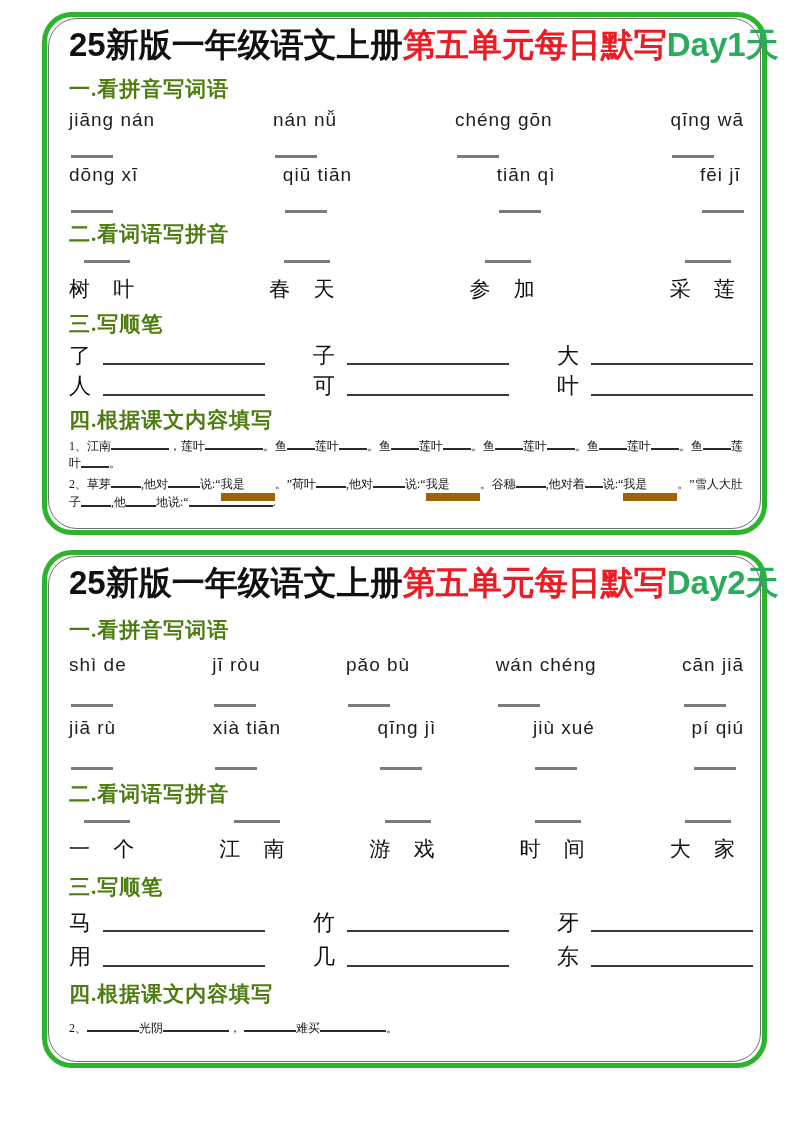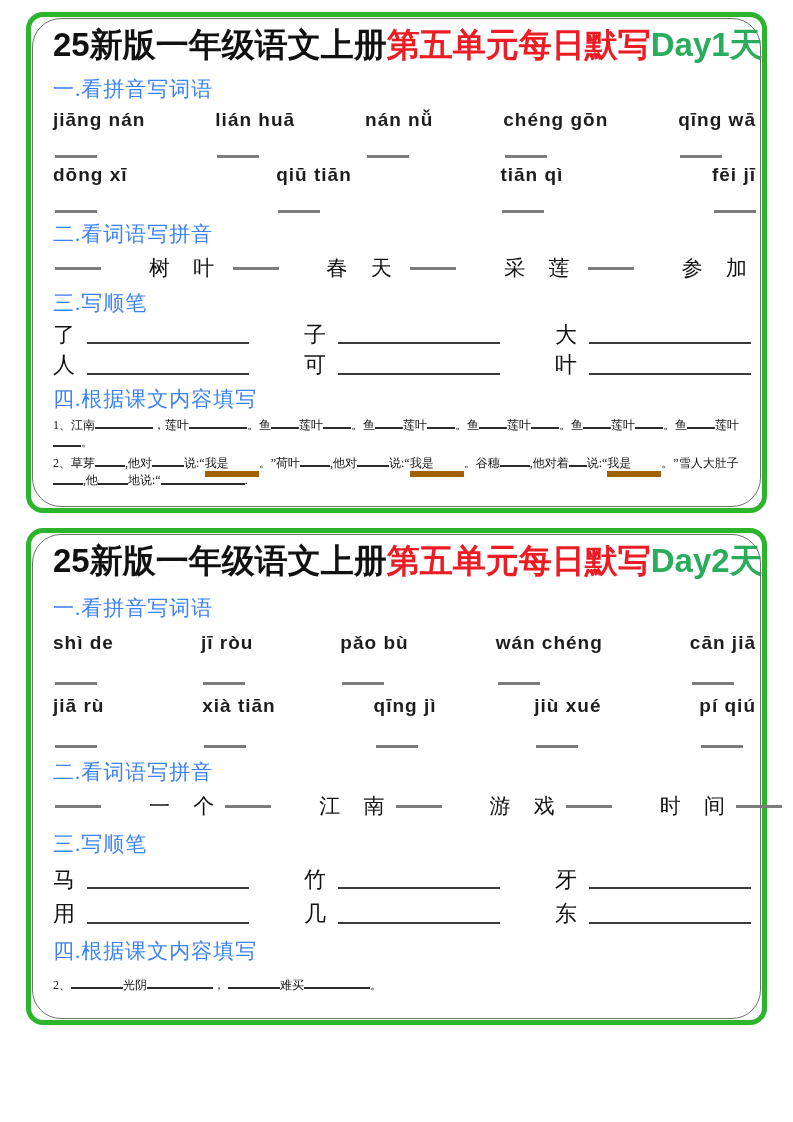--- a/index.html
+++ b/index.html
@@ -4,51 +4,51 @@
 <style>
   html,body{margin:0;padding:0;background:#ffffff;}
   body{
     width:793px;height:1122px;overflow:hidden;
     font-family:"Liberation Sans","DejaVu Sans",sans-serif;
     color:#111;
   }
   .page{box-sizing:border-box;width:793px;padding:12px 26px 0;display:flex;flex-direction:column;gap:15px;}
   .card{
     position:relative;box-sizing:border-box;
-    border:5px solid #2cb52c;border-radius:17px;
-    padding:4px 4px 16px 22px;background:#fff;
+    border:5px solid #2cb52c;border-radius:30px;
+    padding:4px 16px 16px 22px;background:#fff;margin-left:16px;
   }
   .card::before{
     content:"";position:absolute;inset:1px;border:1px solid #707070;
     border-radius:29px;pointer-events:none;
   }
   .title{font-size:33px;font-weight:bold;margin:2px 0 0;white-space:nowrap;letter-spacing:0;}
   .title .t-red{color:#ec1c24;}
   .title .t-green{color:#29ad5c;}
   .heading{
-    color:#3b82f6;font-size:21px;font-weight:normal;margin:7px 0 2px;
+    color:#4d7c0f;font-size:21px;font-weight:bold;margin:7px 0 2px;
     font-family:"Liberation Serif","DejaVu Serif",serif;letter-spacing:1px;
   }
   .pin-row,.word-row{display:flex;justify-content:space-between;align-items:flex-start;margin:6px 2px 2px 0;}
-  .p-cell{display:flex;flex-direction:column;align-items:flex-start;font-weight:bold;}
+  .p-cell{display:flex;flex-direction:column;align-items:flex-start;}
   .pinyin{font-size:19px;color:#1d1d1d;letter-spacing:1px;white-space:nowrap;}
   .p-blank{width:42px;height:0;border-bottom:3px solid #7b7b7b;margin:24px 0 0 2px;}
-  .w-cell{display:flex;flex-direction:row;align-items:flex-end;gap:48px;}
+  .w-cell{display:flex;flex-direction:column;align-items:center;}
   .w-blank{width:46px;height:0;border-bottom:3px solid #7b7b7b;margin:6px 0 12px 2px;}
   .word{font-size:21px;font-family:"Liberation Serif","DejaVu Serif",serif;letter-spacing:9px;white-space:nowrap;}
   .s-row{display:grid;grid-template-columns:1fr 1fr 1fr;column-gap:48px;margin:5px 0;}
   .s-cell{display:flex;align-items:flex-end;gap:12px;}
   .s-char{font-size:22px;line-height:1.15;font-family:"Liberation Serif","DejaVu Serif",serif;}
   .s-line{width:162px;height:0;border-bottom:2px solid #3a3a3a;margin-bottom:3px;}
   .fill-line{
     font-size:12px;line-height:1.35;margin:3px 0;
     font-family:"Liberation Serif","DejaVu Serif",serif;color:#141414;
   }
   .blank{display:inline-block;height:0.95em;border-bottom:2px solid #2b2b2b;vertical-align:baseline;}
-  .ublank{border-bottom:6px solid #a16207;padding-bottom:1px;}
+  .ublank{border-bottom:8px solid #a16207;padding-bottom:1px;font-family:Liberation Mono, monospace;}
   .ublank .inner{display:inline-block;}
   
   .card.roomy .pin-row{margin:10px 2px 6px 0;align-items:center;}
   .card.roomy .p-blank{margin-top:28px;}
   .card.roomy .heading{margin:10px 0 4px;}
   .card.roomy .s-row{margin:9px 0;}
   .card.roomy .fill-line{margin:11px 0;}
 </style>
 </head>
 <body>
@@ -56,24 +56,20 @@
 <main class="page">
     <section class="card">
       <h1 class="title"><span class="t-black">25新版一年级语文上册</span><span class="t-red">第五单元每日默写</span><span class="t-green">Day1天</span></h1>
       <h2 class="heading">一.看拼音写词语</h2>
       <div class="pin-row">
         <div class="p-cell">
           <span class="pinyin">jiāng nán</span>
           <div class="p-blank"></div>
         </div>
         <div class="p-cell">
-          <span class="pinyin">lián huā</span>
-          <div class="p-blank"></div>
-        </div>
-        <div class="p-cell">
           <span class="pinyin">nán nǚ</span>
           <div class="p-blank"></div>
         </div>
         <div class="p-cell">
           <span class="pinyin">chéng gōn</span>
           <div class="p-blank"></div>
         </div>
         <div class="p-cell">
           <span class="pinyin">qīng wā</span>
           <div class="p-blank"></div>
@@ -102,25 +98,25 @@
         <div class="w-cell">
           <div class="w-blank"></div>
           <span class="word">树 叶</span>
         </div>
         <div class="w-cell">
           <div class="w-blank"></div>
           <span class="word">春 天</span>
         </div>
         <div class="w-cell">
           <div class="w-blank"></div>
+          <span class="word">参 加</span>
+        </div>
+        <div class="w-cell">
+          <div class="w-blank"></div>
           <span class="word">采 莲</span>
-        </div>
-        <div class="w-cell">
-          <div class="w-blank"></div>
-          <span class="word">参 加</span>
         </div>
       </div>
       <h2 class="heading">三.写顺笔</h2>
       <div class="s-row">
         <div class="s-cell">
           <span class="s-char">了</span>
           <div class="s-line"></div>
         </div>
         <div class="s-cell">
           <span class="s-char">子</span>

